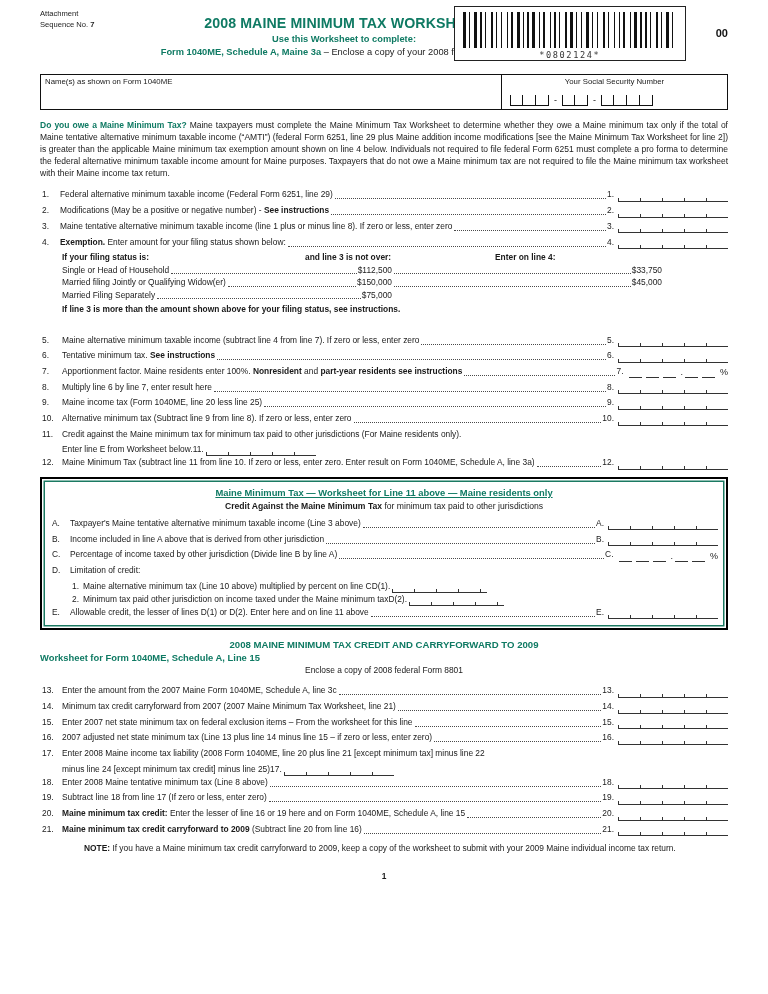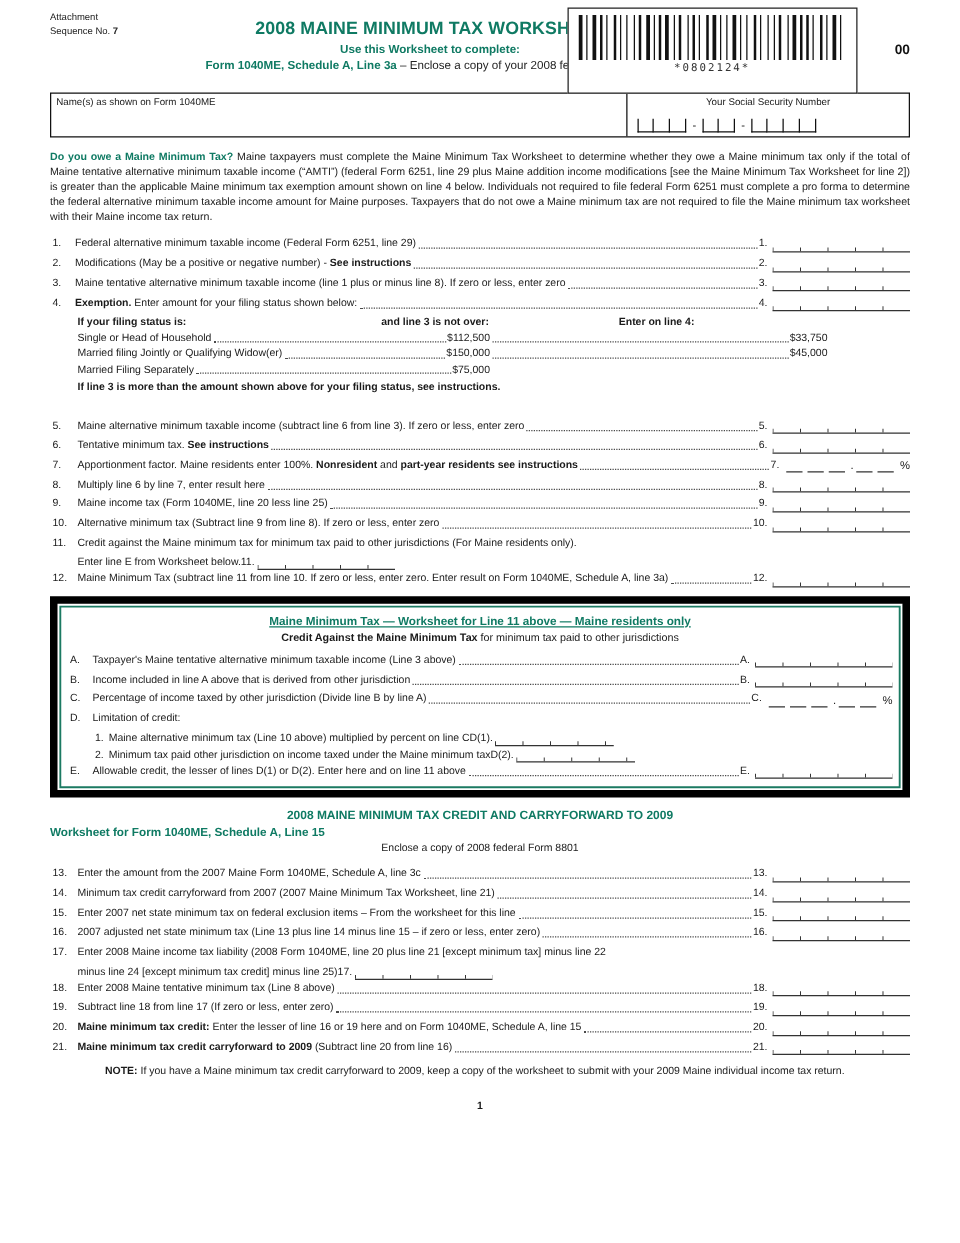--- a/index.html
+++ b/index.html
@@ -29,21 +29,21 @@
   }
   .t2 { color: #0f7a63; font-weight: bold; font-size: 9.3px; padding-top: 3px; }
   .t3 { font-size: 9.3px; padding-top: 3px; color: #0f7a63; font-weight: bold; }
   .t3 .reg { font-weight: normal; color: #222; }
 
   .barcode-wrap {
     position: absolute; right: 0; top: 6px;
     display: flex; align-items: center; gap: 6px;
   }
   .barcode-box {
-    border: 1px solid #222; padding: 5px 8px 14px 8px; background: #fff;
+    border: 1px solid #222; padding: 5px 8px 0 8px; background: #fff;
     text-align: center;
   }
   .bars { height: 36px; display: flex; align-items: flex-end; }
   .bars i { display: block; height: 36px; background: #111; margin-right: 1px; }
   .bc-num {
     font-family: "DejaVu Sans Mono", monospace; font-size: 8.6px;
     letter-spacing: 1.6px; color: #333; margin-top: 2px;
   }
   .bc-side { font-weight: bold; font-size: 11px; color: #111; padding-bottom: 2px; margin-left: 24px; }
 
@@ -121,21 +121,21 @@
   .ex-row { display: flex; align-items: flex-end; font-size: 8.4px; line-height: 12.6px; }
   .ex-row .lbl { flex: 0 0 auto; white-space: nowrap; }
   .ex-row .d1 { flex: 1 1 auto; border-bottom: 1.1px dotted #4a4a4a; margin: 0 1px 2.5px 2px; height: 1px; }
   .ex-row .v1 { flex: 0 0 auto; white-space: nowrap; }
   .ex-row .colA { display: flex; align-items: flex-end; width: 330px; }
   .ex-row .colB { display: flex; align-items: flex-end; width: 270px; }
   .ex-note { font-weight: bold; font-size: 8.4px; line-height: 13px; padding-top: 1px; }
 
   
   .greenbox {
-    border: 6px solid #000000; margin-top: 7px; padding: 6px 8px 7px 8px;
+    border: 2px solid #000000; margin-top: 7px; padding: 6px 8px 7px 8px;
     box-shadow: inset 0 0 0 1.5px #ffffff, inset 0 0 0 3px #1b7a62;
   }
   .gb-t1 {
     text-align: center; color: #0f7a63; font-weight: bold; font-size: 9.4px;
     text-decoration: underline; padding-top: 2px;
   }
   .gb-t2 { text-align: center; font-size: 8.6px; padding-top: 3px; padding-bottom: 6px; }
   .gb-t2 b { font-weight: bold; }
   .greenbox .row .num { width: 20px; flex: 0 0 20px; }
 
@@ -158,21 +158,21 @@
   <div class="header">
     <div class="attach">
       <div>Attachment</div>
       <div><span>Sequence No.</span>
         <b>7</b></div>
     </div>
     <div class="title-block">
       <div class="t1">2008 MAINE MINIMUM TAX WORKSHEET</div>
       <div class="t2">Use this Worksheet to complete:</div>
       <div class="t3">
-        <span>Form 1040ME, Schedule A, Line 3a</span><span class="reg"> – Enclose a copy of your 2008 federal Form 6251</span>
+        <span>Form 1040ME, Schedule A, Maine 3a</span><span class="reg"> – Enclose a copy of your 2008 federal Form 6251</span>
       </div>
     </div>
     <div class="barcode-wrap">
       <div class="barcode-box">
         <div class="bars" id="bars">
             <i style="width: 3px;"></i>
             <i style="width: 1px; background: transparent;"></i>
             <i style="width: 1px;"></i>
             <i style="width: 2px; background: transparent;"></i>
             <i style="width: 3px;"></i>
@@ -357,21 +357,21 @@
             <span class="v1">$75,000</span>
           </span>
         </div>
       </div>
     <div class="ex-note">If line 3 is more than the amount shown above for your filing status, see instructions.</div>
   </div>
 
   <div class="lines" id="main-lines2">
       <div class="row">
         <span class="num wide">5.</span>
-        <span class="txt">Maine alternative minimum taxable income (subtract line 6 from line 3). If zero or less, enter zero</span>
+        <span class="txt">Maine alternative minimum taxable income (subtract line 4 from line 7). If zero or less, enter zero</span>
         <span class="dots"></span>
         <span class="lnum">5.</span>
         <span class="ans"></span>
       </div>
       <div class="row">
         <span class="num wide">6.</span>
         <span class="txt">Tentative minimum tax. <b>See instructions</b></span>
         <span class="dots"></span>
         <span class="lnum">6.</span>
         <span class="ans"></span>

